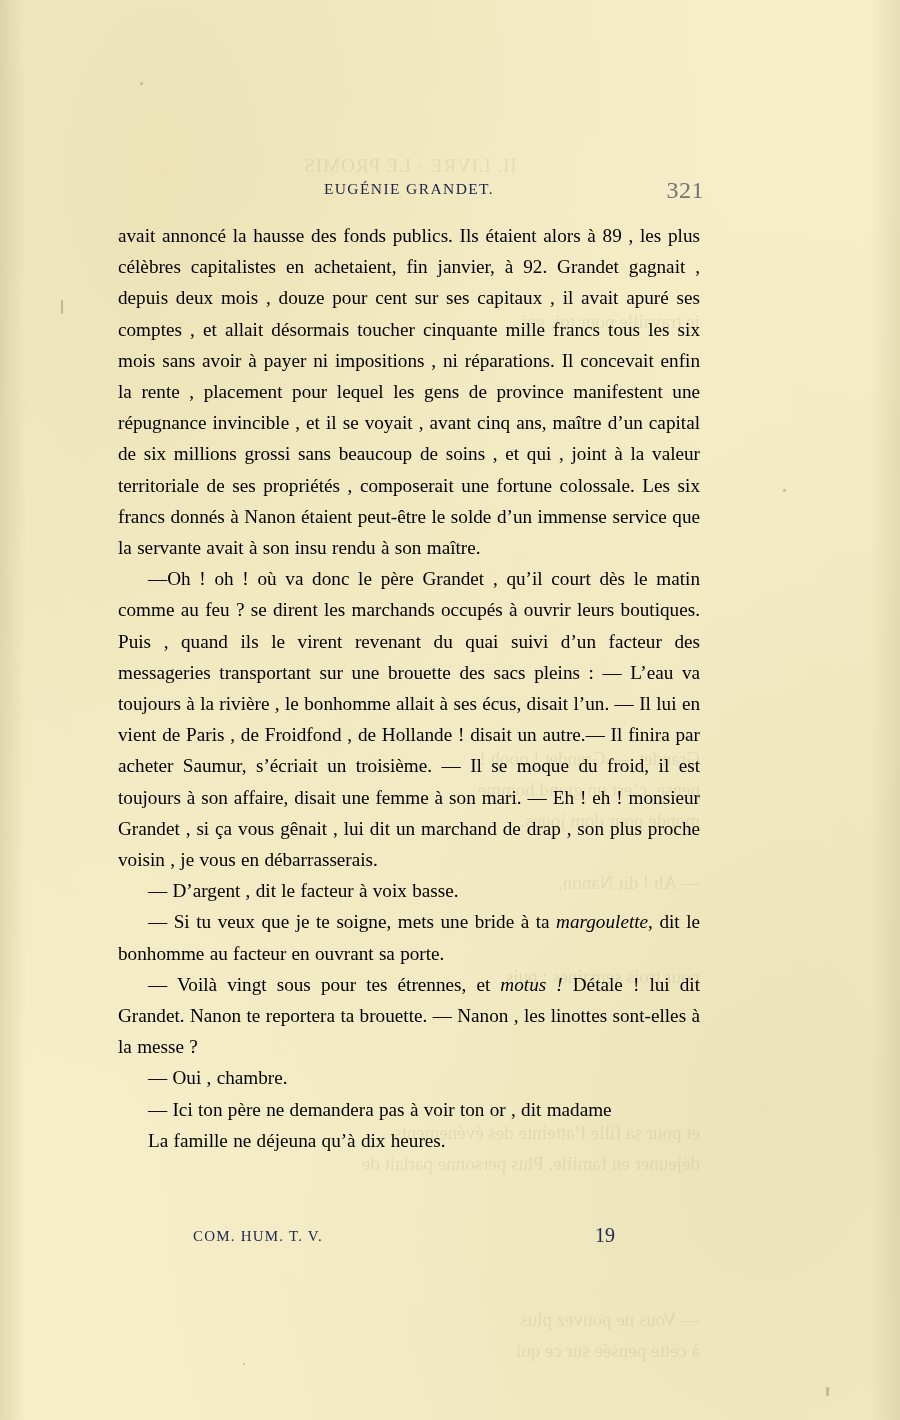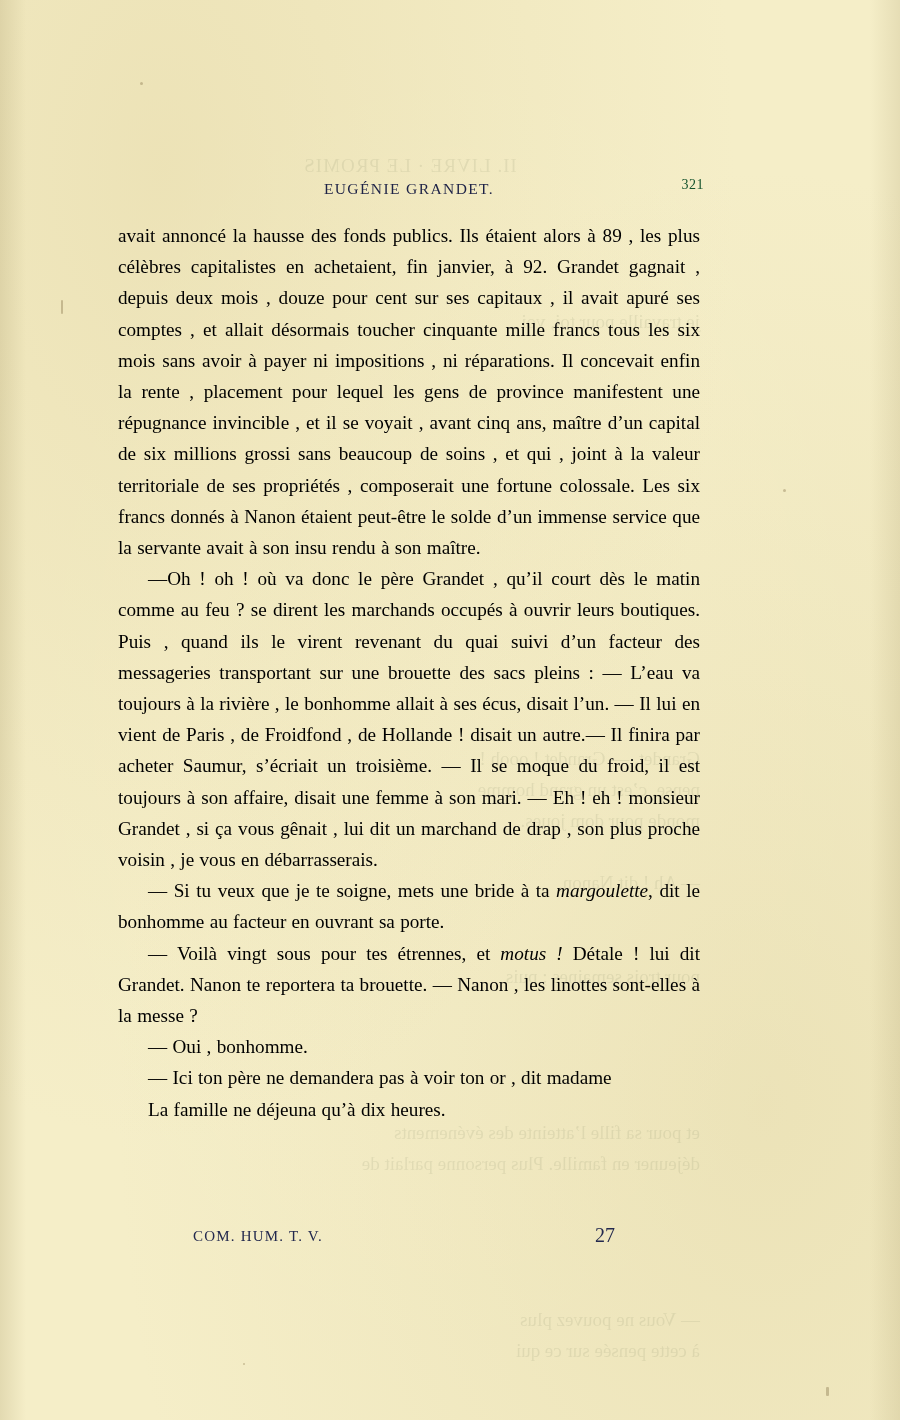--- a/index.html
+++ b/index.html
@@ -53,22 +53,22 @@
     letter-spacing: 1.4px;
     font-variant: small-caps;
     text-transform: uppercase;
     white-space: nowrap;
     color: #1d2246;
   }
   .folio {
     position: absolute;
     right: -4px;
     top: -3px;
-    font-size: 14px;
-    color: #14532d;
+    font-size: 24px;
+    color: #737373;
     letter-spacing: 0.5px;
   }
   p {
     margin: 0;
     font-size: 19.2px;
     line-height: 31.2px;
     text-align: justify;
     text-justify: inter-word;
     word-spacing: 0.5px;
     color: #000000;
@@ -198,32 +198,33 @@
   <div class="text-block">
 
     <div class="running-head">
       <div class="head-title">EUGÉNIE GRANDET.</div>
       <div class="folio">321</div>
     </div>
 
     <div id="body-paragraphs">
         <p class="flush">avait annoncé la hausse des fonds publics. Ils étaient alors à 89 , les plus célèbres capitalistes en achetaient, fin janvier, à 92. Grandet gagnait , depuis deux mois , douze pour cent sur ses capitaux , il avait apuré ses comptes , et allait désormais toucher cinquante mille francs tous les six mois sans avoir à payer ni impositions , ni réparations. Il concevait enfin la rente , placement pour lequel les gens de province manifestent une répugnance invincible , et il se voyait , avant cinq ans, maître d’un capital de six millions grossi sans beaucoup de soins , et qui , joint à la valeur territoriale de ses propriétés , composerait une fortune colossale. Les six francs donnés à Nanon étaient peut-être le solde d’un immense service que la servante avait à son insu rendu à son maître.</p>
         <p class="indent">—Oh ! oh ! où va donc le père Grandet , qu’il court dès le matin comme au feu ? se dirent les marchands occupés à ouvrir leurs boutiques. Puis , quand ils le virent revenant du quai suivi d’un facteur des messageries transportant sur une brouette des sacs pleins : — L’eau va toujours à la rivière , le bonhomme allait à ses écus, disait l’un. — Il lui en vient de Paris , de Froidfond , de Hollande ! disait un autre.— Il finira par acheter Saumur, s’écriait un troisième. — Il se moque du froid, il est toujours à son affaire, disait une femme à son mari. — Eh ! eh ! monsieur Grandet , si ça vous gênait , lui dit un marchand de drap , son plus proche voisin , je vous en débarrasserais.</p>
+        <p class="indent">— D’argent , dit le facteur à voix basse.</p>
         <p class="indent"><span>— Si tu veux que je te soigne, mets une bride à ta </span><em>margoulette</em><span>, dit le bonhomme au facteur en ouvrant sa porte.</span></p>
         <p class="indent"><span>— Voilà vingt sous pour tes étrennes, et </span><em>motus !</em><span> Détale ! lui dit Grandet. Nanon te reportera ta brouette. — Nanon , les linottes sont-elles à la messe ?</span></p>
-        <p class="indent">— Oui , bonhomme.</p>
+        <p class="indent">— Oui , chambre.</p>
         <p class="indent">— Ici ton père ne demandera pas à voir ton or , dit madame</p>
         <p class="indent">La famille ne déjeuna qu’à dix heures.</p>
       </div>
 
   </div>
 
   <div class="footer">
     <div class="signature">COM. HUM. T. V.</div>
-    <div class="sheet-num">27</div>
+    <div class="sheet-num">19</div>
   </div>
 
   <div class="edge-shadow"></div>
   <div class="edge-shadow-r"></div>
 
   <div class="speck" style="left:140px;top:82px;width:3px;height:3px;"></div>
   <div class="speck" style="left:61px;top:300px;width:2px;height:14px;border-radius:1px;"></div>
   <div class="speck" style="left:783px;top:489px;width:3px;height:3px;"></div>
   <div class="speck" style="left:826px;top:1387px;width:3px;height:9px;border-radius:1px;"></div>
   <div class="speck" style="left:243px;top:1363px;width:2px;height:2px;"></div>

